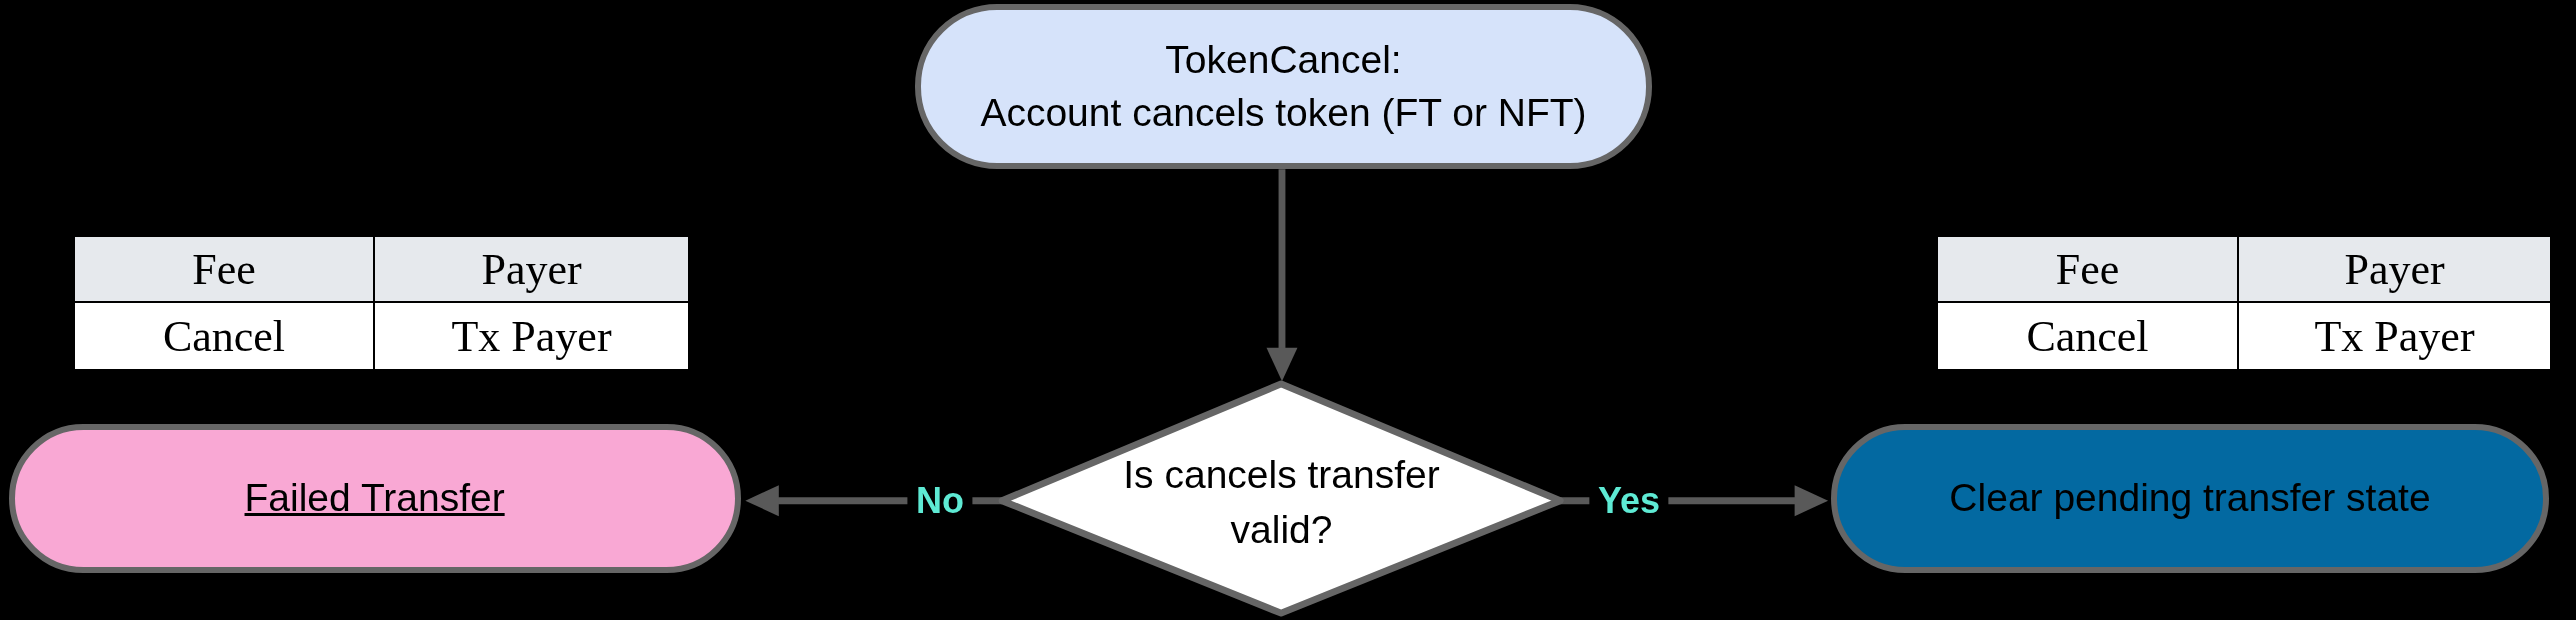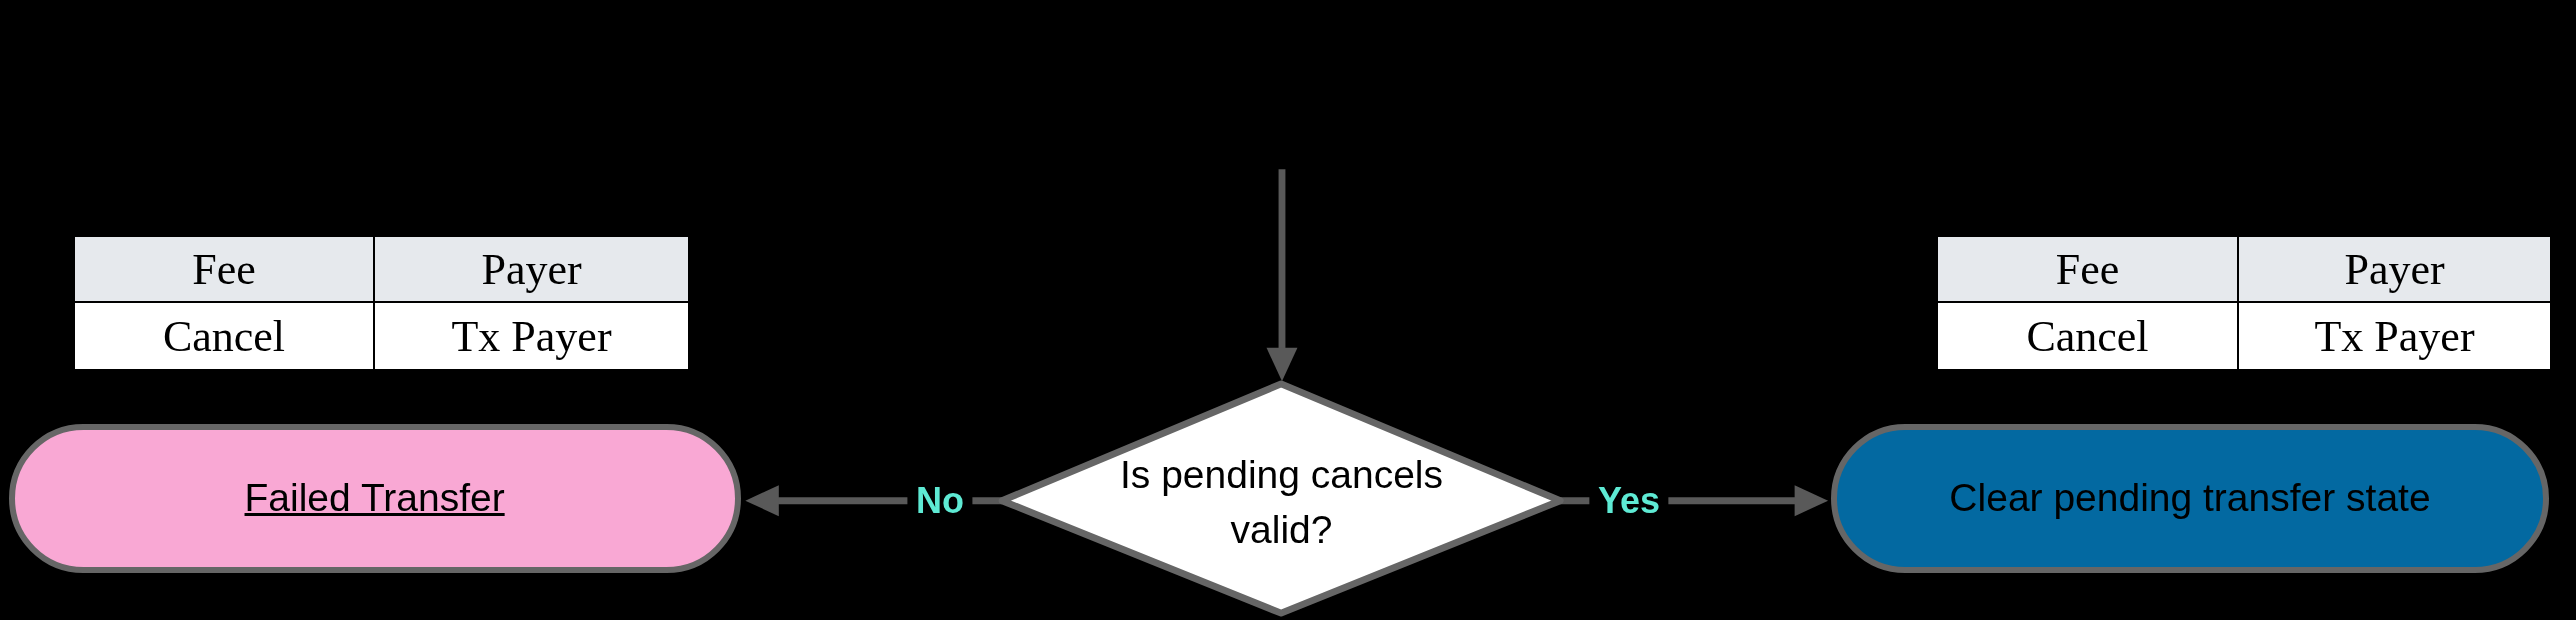--- a/index.html
+++ b/index.html
@@ -113,23 +113,27 @@
 
     <line x1="1167" y1="583" x2="906" y2="583" stroke="#595959" stroke-width="8"></line>
     <polygon points="868,583 907,565 907,601" fill="#595959"></polygon>
 
     <line x1="1817" y1="583" x2="2092" y2="583" stroke="#595959" stroke-width="8"></line>
     <polygon points="2129,583 2090,565 2090,601" fill="#595959"></polygon>
 
     <polygon points="1492,447 1817,583 1492,714 1167,583" fill="#FFFFFF" stroke="#666666" stroke-width="8" stroke-linejoin="round"></polygon>
   </svg>
 
+  <div class="flow-node node-start">
+    <div>TokenCancel:</div>
+    <div>Account cancels token (FT or NFT)</div>
+  </div>
 
   <div class="decision-text">
-    <div>Is pending cancels</div>
+    <div>Is cancels transfer</div>
     <div>valid?</div>
   </div>
 
   <span class="edge-label label-no">No</span>
   <span class="edge-label label-yes">Yes</span>
 
   <div class="flow-node node-failed">
     <div>Failed Transfer</div>
   </div>
 

